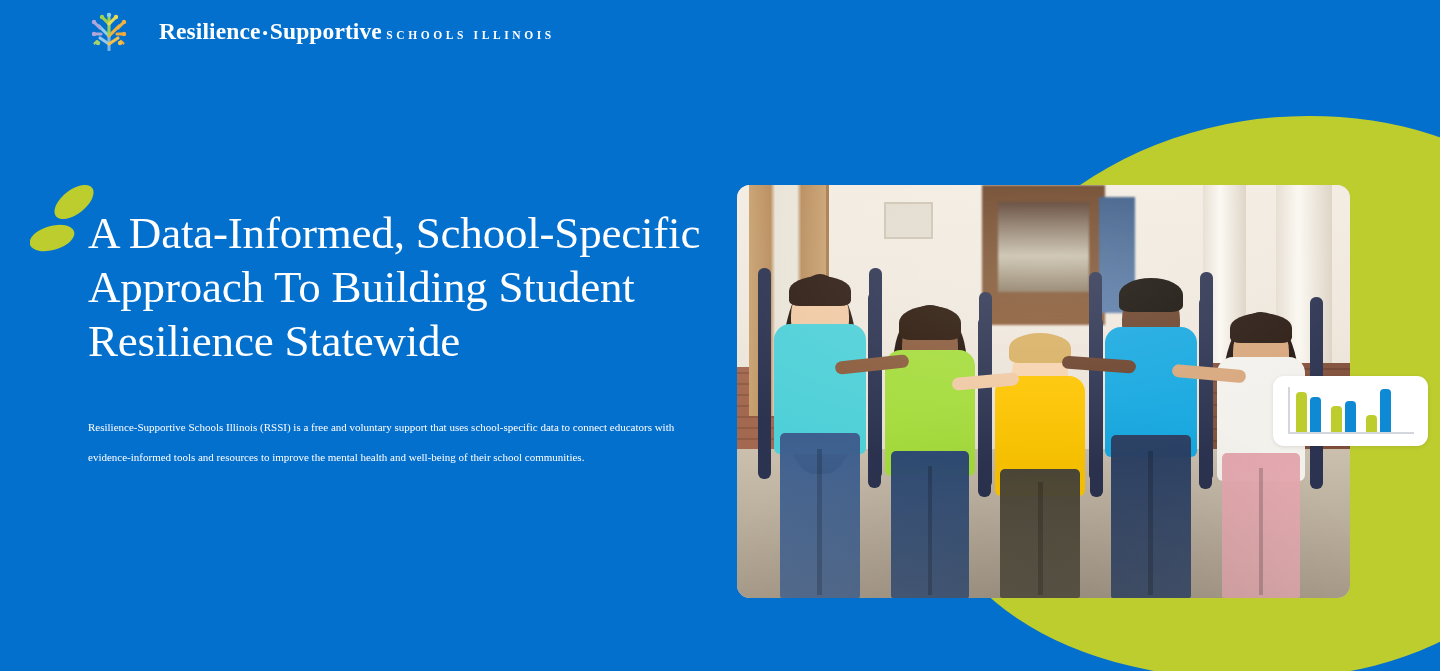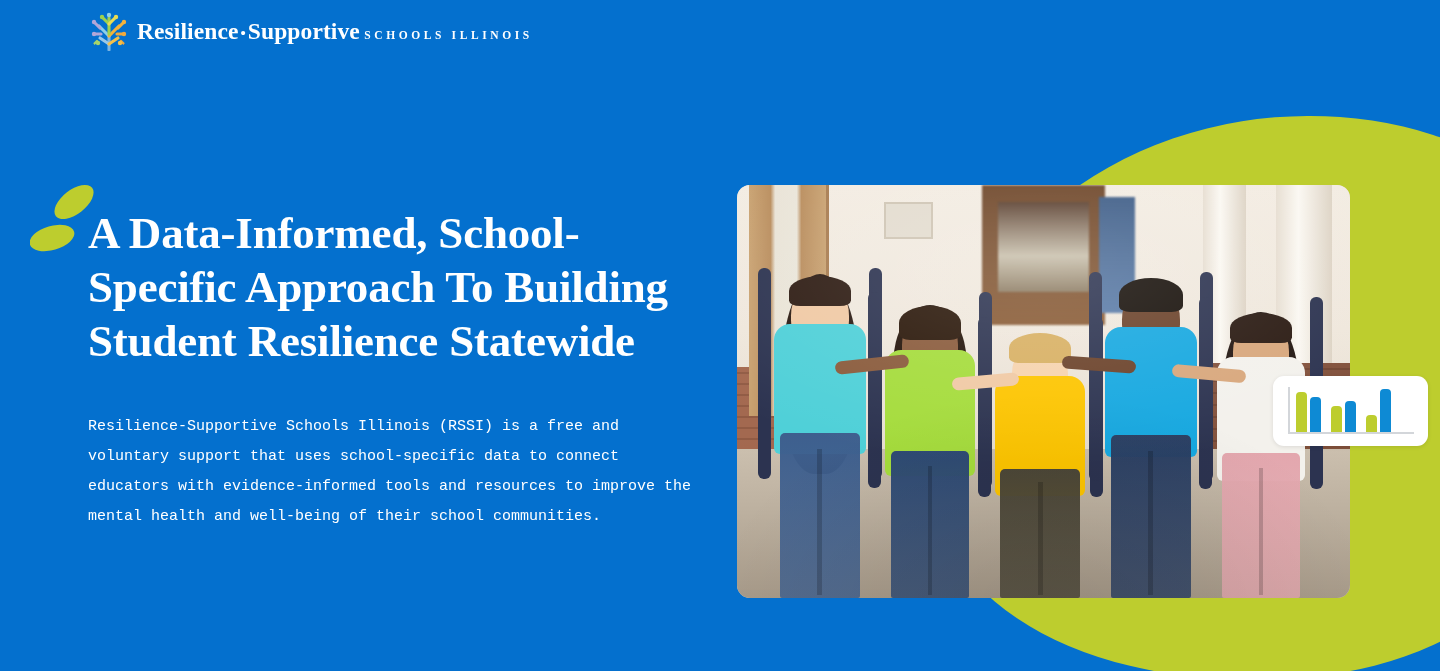--- a/index.html
+++ b/index.html
@@ -24,21 +24,21 @@
     height: 62px;
     z-index: 40;
   }
 
   .brand {
     position: absolute;
     left: 88px;
     top: 10px;
     display: flex;
     align-items: center;
-    gap: 7px;
+    gap: 29px;
     cursor: pointer;
   }
 
   .brand-mark {
     width: 42px;
     height: 42px;
     flex: 0 0 42px;
     position: relative;
   }
 
@@ -104,34 +104,34 @@
     position: absolute;
     left: -58px;
     top: -24px;
     width: 70px;
     height: 80px;
     pointer-events: none;
   }
 
   .headline {
     font-family: "Liberation Serif", serif;
-    font-weight: bold;
+    font-weight: normal;
     color: #ffffff;
     font-size: 45px;
     line-height: 54px;
     letter-spacing: -0.2px;
   }
 
   .subcopy {
     margin-top: 44px;
     color: #ffffff;
-    font-size: 15px;
+    font-size: 11px;
     line-height: 30px;
     width: 620px;
-    font-family: Liberation Mono, monospace;
+    font-family: Liberation Serif, serif;
   }
 
   
   .hero-art {
     position: absolute;
     left: 700px;
     top: 0;
     width: 740px;
     height: 671px;
   }

